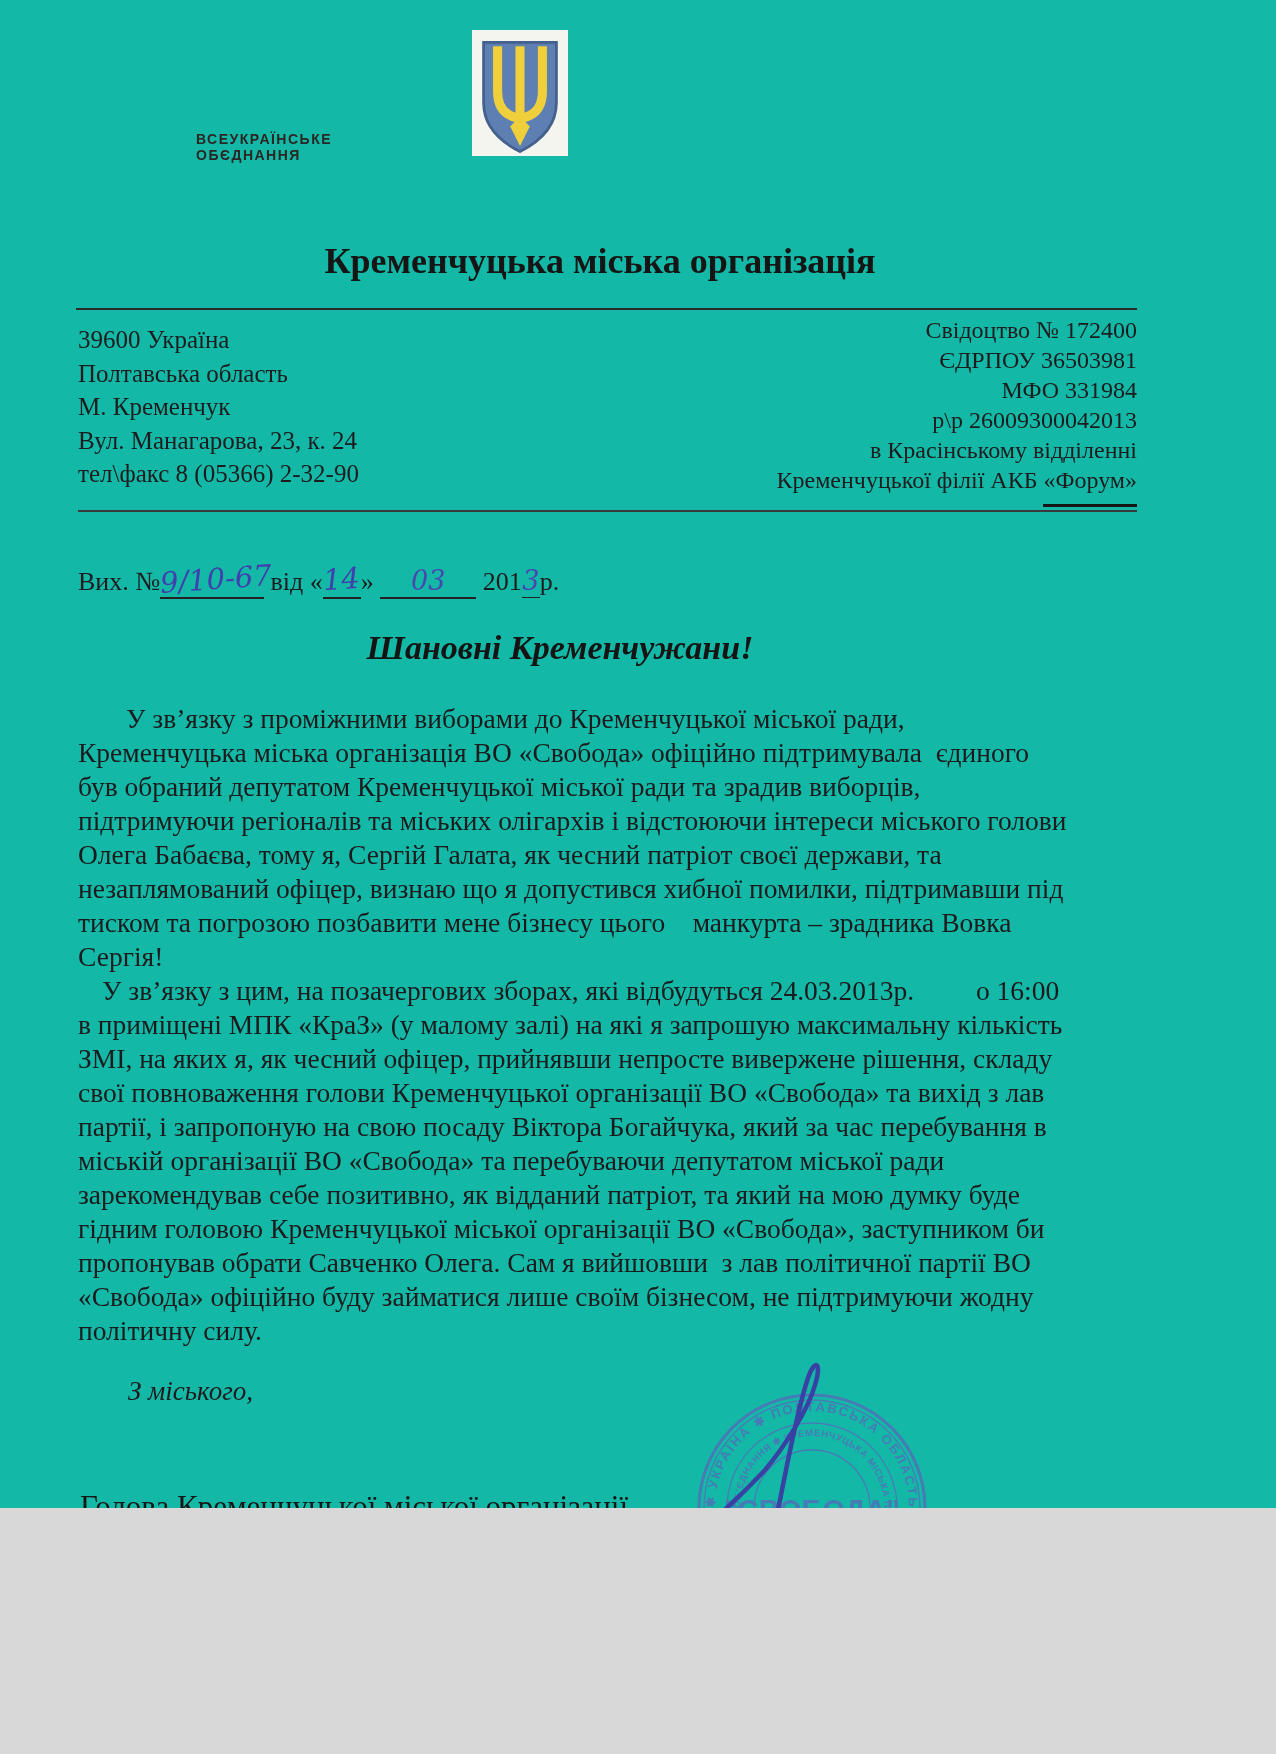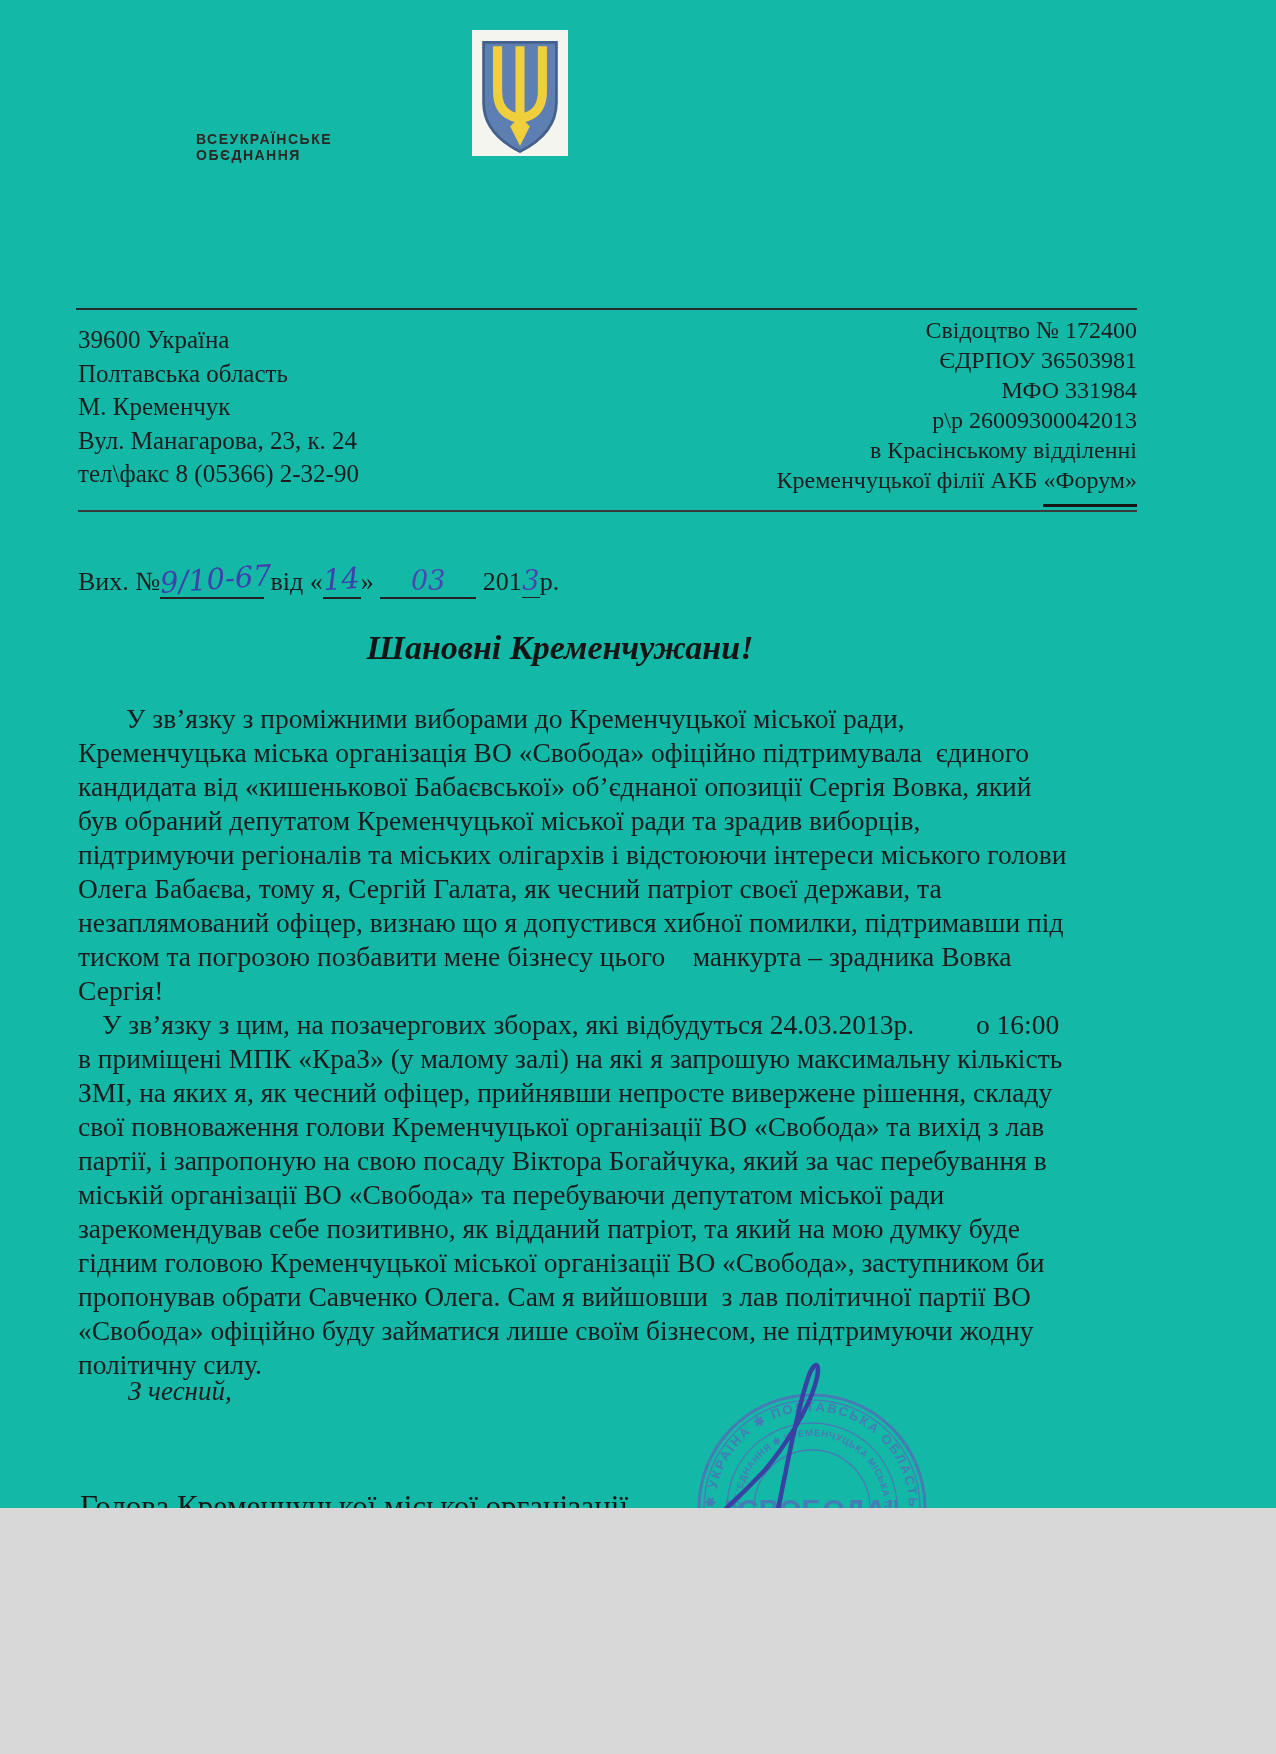--- a/index.html
+++ b/index.html
@@ -61,20 +61,21 @@
     <g stroke="#efd03c" stroke-width="6.5" fill="none" stroke-linecap="square">
       <path d="M30 9 V60"></path>
       <path d="M14 9 V38 Q14 52 25 56"></path>
       <path d="M46 9 V38 Q46 52 35 56"></path>
     </g>
     <path d="M30 56 L23 63 L30 77 L37 63 Z" fill="#efd03c"></path>
   </svg>
 
   <div class="abs" id="org-tagline">ВСЕУКРАЇНСЬКЕ ОБЄДНАННЯ</div>
 
+  <div class="abs" id="letterhead-title">Кременчуцька міська організація</div>
 
   <div class="abs rule" id="rule-top"></div>
 
   <div class="abs" id="contact-left">
     <div>39600 Україна</div>
     <div>Полтавська область</div>
     <div>М. Кременчук</div>
     <div>Вул. Манагарова, 23, к. 24</div>
     <div>тел\факс 8 (05366) 2-32-90</div>
   </div>
@@ -90,41 +91,40 @@
   <div class="abs" id="rule-mid-thick"></div>
   <div class="abs" id="rule-mid"></div>
 
   <div class="abs" id="ref-line"><span>Вих. №</span><span class="uline" style="width:104px"><span class="hand">9/10-67</span></span><span> від «</span><span class="uline" style="width:38px"><span class="hand">14</span></span><span>» </span><span class="uline" style="width:96px"><span class="hand2">03</span></span><span> 201</span><span class="uline" style="width:18px;border-bottom-width:1.5px"><span class="hand2">3</span></span><span>р.</span></div>
 
   <div class="abs" id="salutation">Шановні Кременчужани!</div>
 
   <div class="abs" id="body-block">
     <div class="bl ind1">У зв’язку з проміжними виборами до Кременчуцької міської ради,</div>
     <div class="bl">Кременчуцька міська організація ВО «Свобода» офіційно підтримувала  єдиного</div>
-    <div class="bl">кандидата від «кишенькової Бабаєвської» об’єднаної опозиції Сергія Вовка, який</div>
     <div class="bl">був обраний депутатом Кременчуцької міської ради та зрадив виборців,</div>
     <div class="bl">підтримуючи регіоналів та міських олігархів і відстоюючи інтереси міського голови</div>
     <div class="bl">Олега Бабаєва, тому я, Сергій Галата, як чесний патріот своєї держави, та</div>
     <div class="bl">незаплямований офіцер, визнаю що я допустився хибної помилки, підтримавши під</div>
     <div class="bl">тиском та погрозою позбавити мене бізнесу цього    манкурта – зрадника Вовка</div>
     <div class="bl">Сергія!</div>
     <div class="bl ind2">У зв’язку з цим, на позачергових зборах, які відбудуться 24.03.2013р.         о 16:00</div>
     <div class="bl">в приміщені МПК «КраЗ» (у малому залі) на які я запрошую максимальну кількість</div>
     <div class="bl">ЗМІ, на яких я, як чесний офіцер, прийнявши непросте вивержене рішення, складу</div>
     <div class="bl">свої повноваження голови Кременчуцької організації ВО «Свобода» та вихід з лав</div>
     <div class="bl">партії, і запропоную на свою посаду Віктора Богайчука, який за час перебування в</div>
     <div class="bl">міській організації ВО «Свобода» та перебуваючи депутатом міської ради</div>
     <div class="bl">зарекомендував себе позитивно, як відданий патріот, та який на мою думку буде</div>
     <div class="bl">гідним головою Кременчуцької міської організації ВО «Свобода», заступником би</div>
     <div class="bl">пропонував обрати Савченко Олега. Сам я вийшовши  з лав політичної партії ВО</div>
     <div class="bl">«Свобода» офіційно буду займатися лише своїм бізнесом, не підтримуючи жодну</div>
     <div class="bl">політичну силу.</div>
   </div>
 
-  <div class="abs" id="closing">З чесний,</div>
+  <div class="abs" id="closing">З міського,</div>
 
   <div class="abs" id="signoff-title">
     <div>Голова Кременчуцької міської організації</div>
     <div>ВО «Свобода»</div>
   </div>
   <div class="abs" id="signoff-name">С.В. Галата</div>
 
   <svg class="abs" id="stamp" width="240" height="240" viewBox="0 0 240 240">
     <defs>
       <path id="oring" d="M 23 120 A 97 97 0 1 1 23 120.2"></path>

